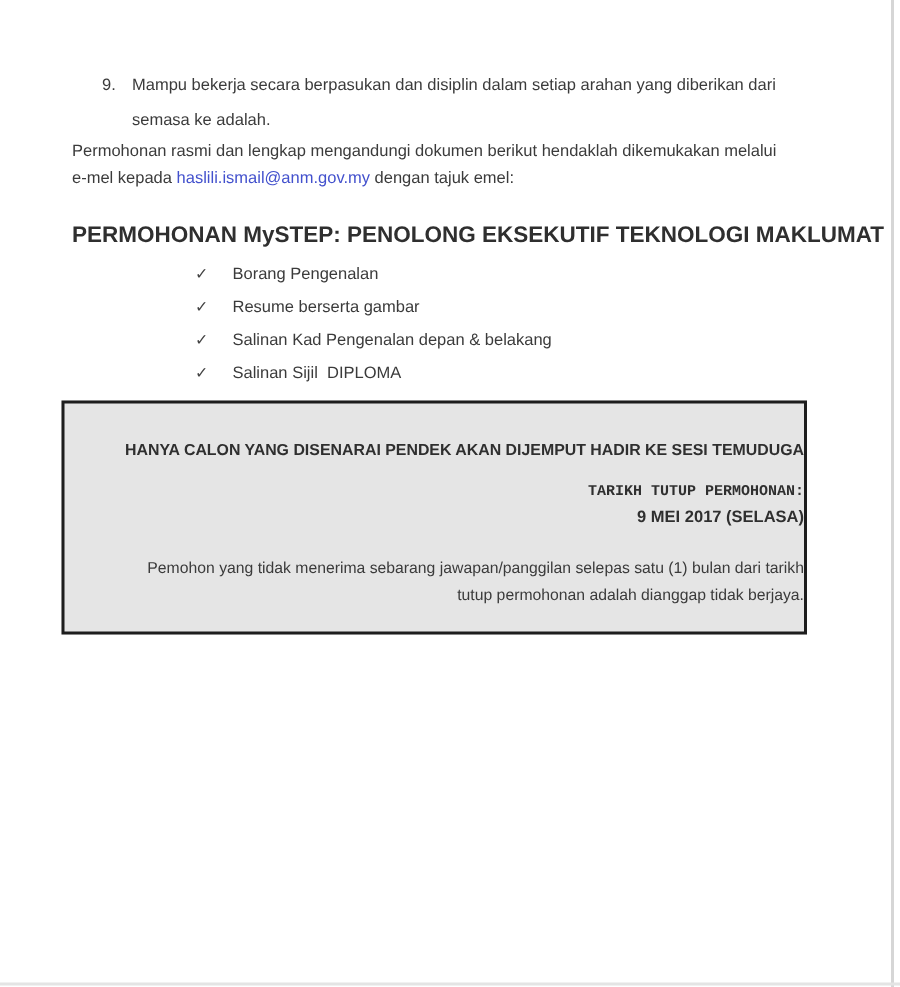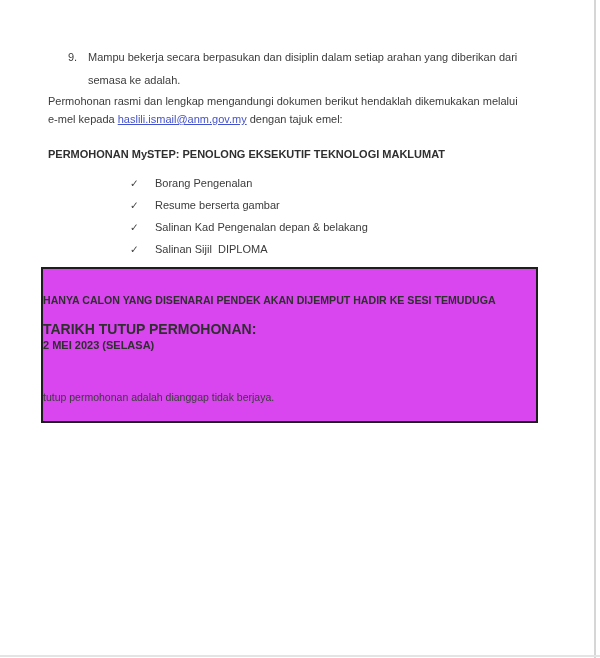--- a/index.html
+++ b/index.html
@@ -25,60 +25,60 @@
   }
   .item9 .num { width: 20px; flex: none; }
 
   
   .intro {
     position: absolute; left: 48px; top: 92px;
     font-size: 11px; line-height: 18px;
   }
   .email-link {
     color: #4351cd;
-    text-decoration: underline;
     cursor: pointer;
     text-align: center;
   }
 
   
   .subject-heading {
     position: absolute; left: 48px; top: 148px;
-    font-size: 11px; font-weight: bold; color: #2f2f2f;
+    font-size: 15px; font-weight: bold; color: #2f2f2f;
     white-space: nowrap;
   }
 
   
   .checklist {
     position: absolute; left: 130px; top: 176px;
     display: flex; flex-direction: column; gap: 8px;
     font-size: 11px; line-height: 14px;
   }
   .check-row { display: flex; }
   .check-icon { width: 25px; flex: none; font-size: 10.5px; color: #444; }
   .check-label { white-space: pre; }
 
   
   .notice-box {
     position: absolute; left: 41px; top: 267px;
     width: 497px; height: 156px;
     border: 2px solid #1d1d1d;
-    background: #d946ef;
-    text-align: left;
+    background: #e5e5e5;
+    text-align: right;
     overflow: hidden;
   }
   .nb-headline {
     margin-top: 24px;
     font-size: 10.6px; font-weight: bold; color: #2f2f2f;
     line-height: 14px; white-space: nowrap;
   }
   .nb-deadline {
     margin-top: 14px;
-    font-size: 14px; font-weight: bold; color: #2f2f2f;
+    font-size: 10px; font-weight: bold; color: #2f2f2f;
     line-height: 16px;
+    font-family: Liberation Mono, monospace;
   }
   .nb-date {
     font-size: 11px; font-weight: bold; color: #2f2f2f;
     line-height: 16px;
   }
   .nb-disclaimer {
     margin-top: 17px;
     font-size: 10.5px; line-height: 18px;
   }
 
@@ -123,20 +123,20 @@
     </div>
     <div class="check-row">
       <span class="check-icon">✓</span>
       <span class="check-label">Salinan Sijil  DIPLOMA</span>
     </div>
   </div>
 
   <div class="notice-box">
     <div class="nb-headline">HANYA CALON YANG DISENARAI PENDEK AKAN DIJEMPUT HADIR KE SESI TEMUDUGA</div>
     <div class="nb-deadline">TARIKH TUTUP PERMOHONAN:</div>
-    <div class="nb-date">2 MEI 2023 (SELASA)</div>
-    <div class="nb-disclaimer"><br><span>tutup permohonan adalah dianggap tidak berjaya.</span></div>
+    <div class="nb-date">9 MEI 2017 (SELASA)</div>
+    <div class="nb-disclaimer"><span>Pemohon yang tidak menerima sebarang jawapan/panggilan selepas satu (1) bulan dari tarikh</span><br><span>tutup permohonan adalah dianggap tidak berjaya.</span></div>
   </div>
 
   <div class="page-edge-right"></div>
   <div class="page-edge-bottom"></div>
 
 </div>
 
 </body></html>

